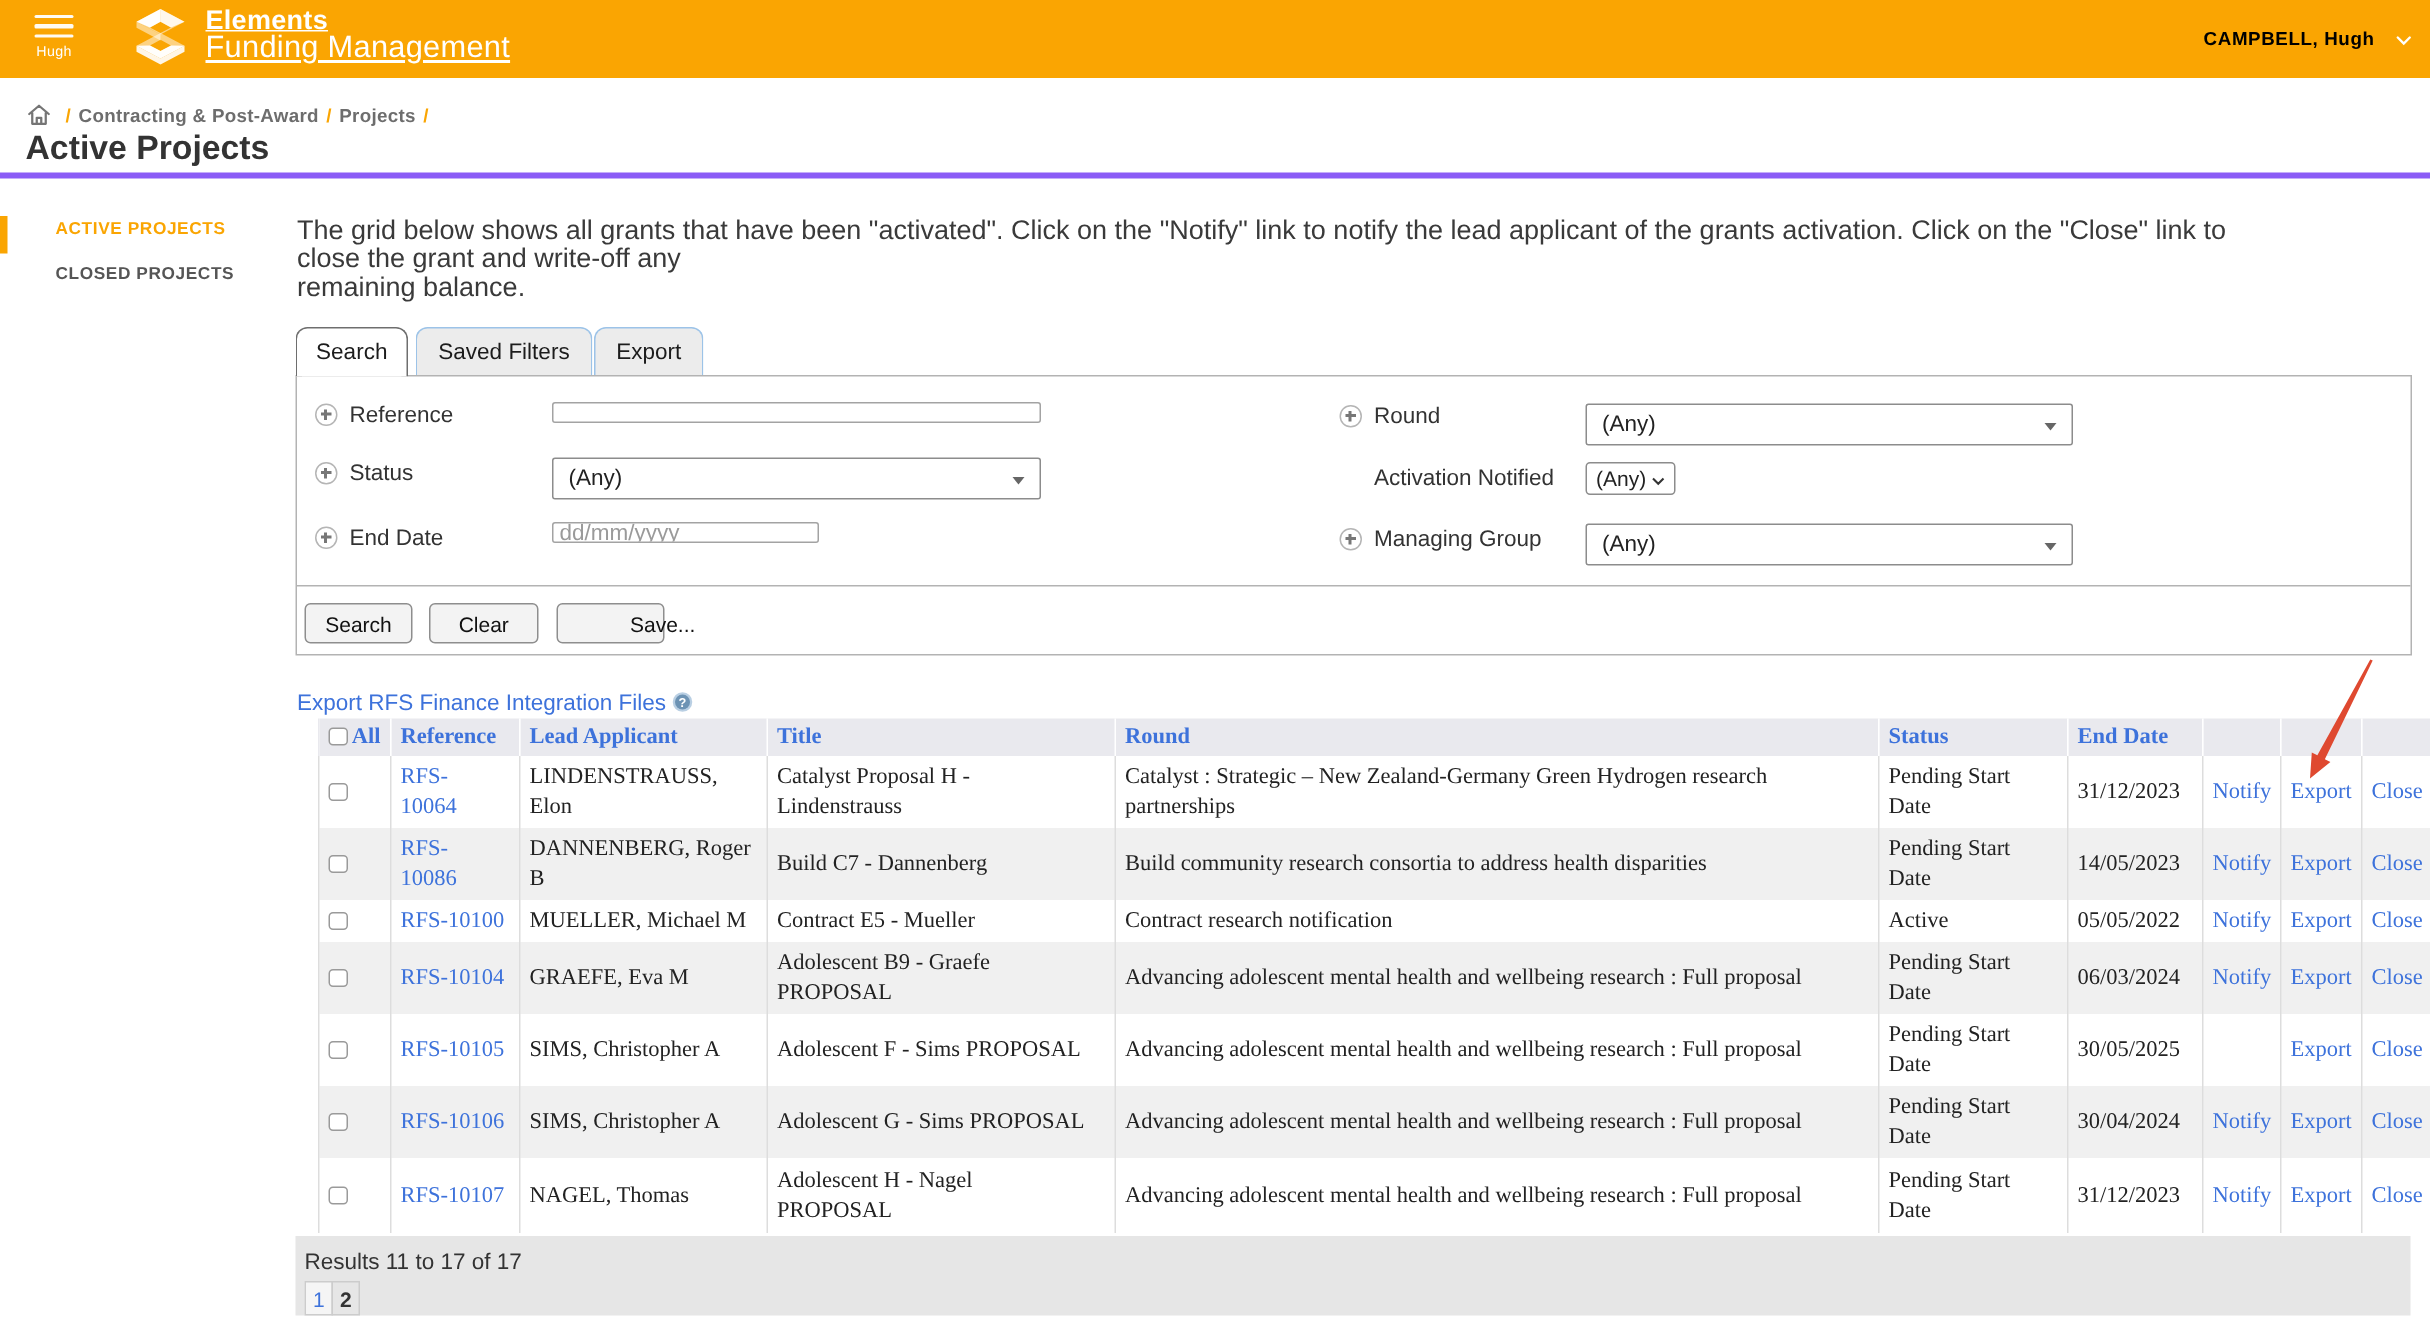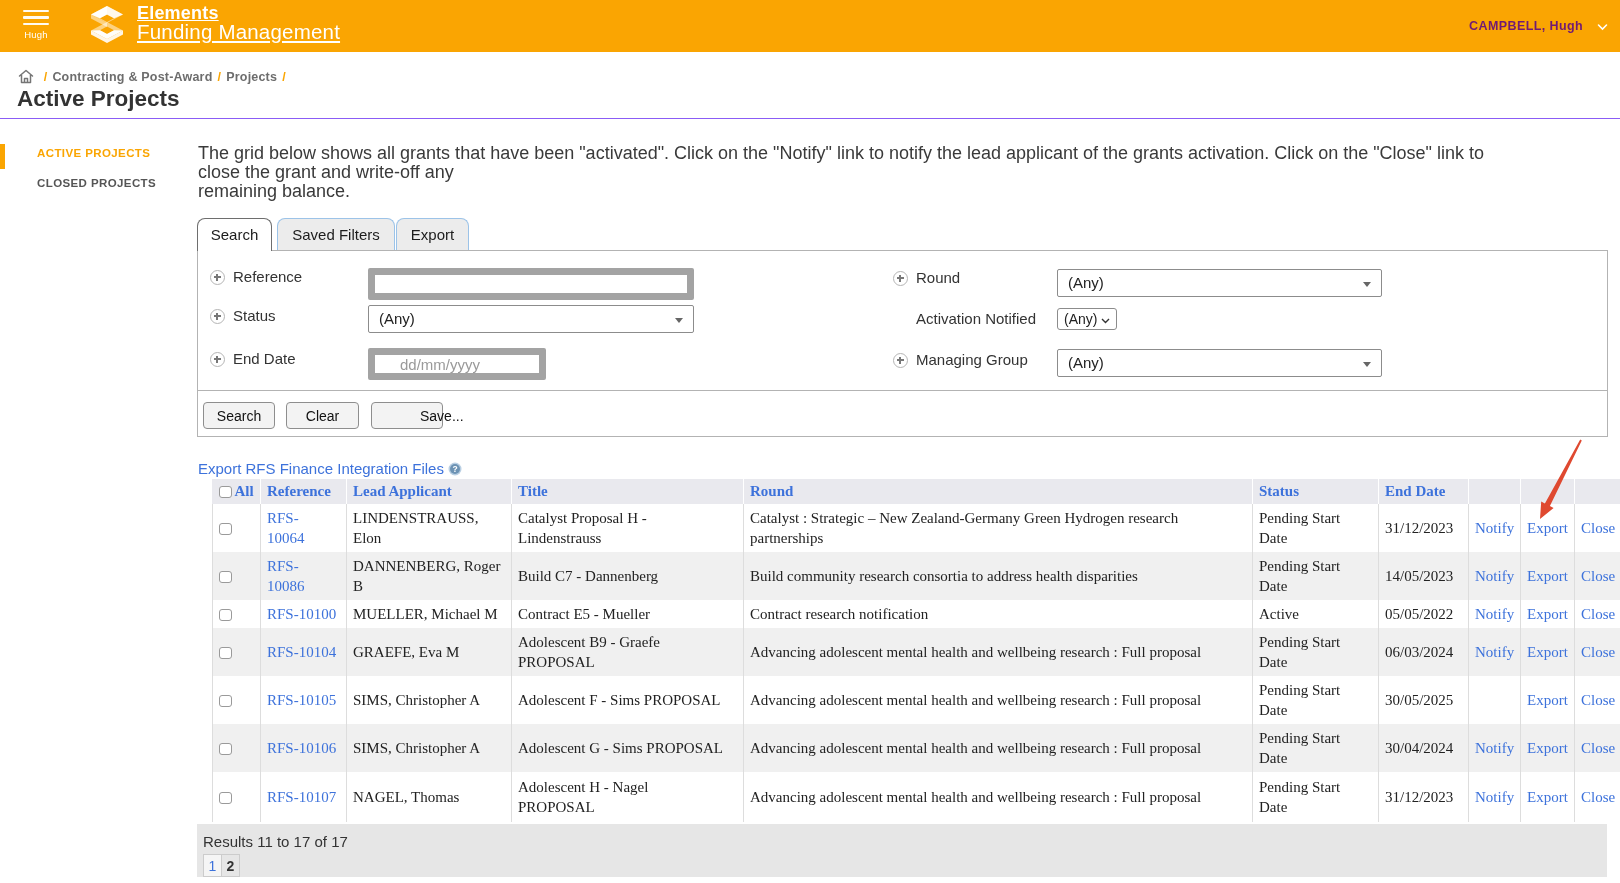--- a/index.html
+++ b/index.html
@@ -7,24 +7,24 @@
   font-family:"Liberation Sans", sans-serif; }
 
 .topbar { position:absolute; left:0; top:0; width:1620px; height:52px; background:#faa502; }
 .menuwrap { position:absolute; left:23px; top:10px; width:26px; text-align:center; }
 .menuwrap .bar { height:2.2px; background:rgba(255,255,255,.95); margin-bottom:4.2px; border-radius:1px; }
 .menuwrap .lbl { color:#fff; font-size:9.5px; margin-top:1px; letter-spacing:.2px; }
 .logo { position:absolute; left:90px; top:5px; }
 .brand { position:absolute; left:137px; top:5px; color:#fff;text-decoration:underline; }
 .brand .b1 { font-size:18px; font-weight:bold; letter-spacing:.2px; line-height:17px; }
 .brand .b2 { font-size:20.5px; margin-top:0px; letter-spacing:.2px; line-height:20px;text-align:right; }
-.user { position:absolute; right:12px; top:19px; color:#701a75; font-size:12.5px; font-weight:bold; letter-spacing:.4px; }
+.user { position:absolute; right:12px; top:19px; color:#000000; font-size:12.5px; font-weight:bold; letter-spacing:.4px; }
 .user svg { margin-left:14px; vertical-align:-1px; }
 
-.pagehead { position:absolute; left:0; top:52px; width:1620px; height:67px; border-bottom:1px solid #8b5cf6; background:#fff; }
+.pagehead { position:absolute; left:0; top:52px; width:1620px; height:67px; border-bottom:4px solid #8b5cf6; background:#fff; }
 .crumbs { position:absolute; left:17px; top:16px; font-size:12.5px; color:#6d6d6d; font-weight:bold; letter-spacing:.2px; }
 .crumbs .sep { color:#faa502; padding:0 5px; font-weight:bold; }
 .crumbs svg { vertical-align:-4px; margin-right:0px; }
 h1 { position:absolute; left:17px; top:34px; font-size:22.5px; font-weight:bold; color:#333; letter-spacing:0; }
 
 .side { position:absolute; left:0; top:140px; width:197px; }
 .side .it { position:relative; padding:7px 0 7px 37px; font-size:11.5px; font-weight:bold; letter-spacing:.4px; color:#555; margin-bottom:4px; }
 .side .it.act { color:#faa502; }
 .side .it.act::before { content:""; position:absolute; left:0; top:4px; bottom:-3px; width:5px; background:#faa502; }
 
@@ -40,21 +40,21 @@
 .panel .btnrow { position:absolute; left:0; right:0; top:139px; bottom:0; border-top:1px solid #b3b3b3; }
 button.btn { font-family:"Liberation Sans",sans-serif; font-size:14px; color:#111; background:#f3f3f3;
   border:1px solid #8e8e8e; border-radius:4px; height:27px; position:absolute; top:11px; }
 
 .fld { position:absolute; font-size:15px; color:#333; }
 .plus { display:inline-block; width:15px; height:15px; border:1.4px solid #b5b5b5; border-radius:50%;
   position:relative; vertical-align:-3px; margin-right:8px; }
 .plus::before, .plus::after { content:""; position:absolute; background:#777; }
 .plus::before { left:3px; right:3px; top:5.2px; height:1.6px; }
 .plus::after { top:3px; bottom:3px; left:5.2px; width:1.6px; }
-input.txt { border:7px solid #a3a3a3; height:32px; font-size:15px; padding:0 25px; font-family:"Liberation Sans",sans-serif; color:#333; border-radius:2px;}
+input.txt { border:1px solid #a3a3a3; height:14px; font-size:15px; padding:0 4px; font-family:"Liberation Sans",sans-serif; color:#333; border-radius:2px;}
 input.txt::placeholder { color:#9a9a9a; }
 .sel { position:absolute; border:1px solid #8c8c8c; background:#fff; height:28px; line-height:26px;
   font-size:15px; color:#222; padding-left:10px; border-radius:2px; }
 .sel .arr { position:absolute; right:10px; top:12px; width:0; height:0;
   border-left:4.5px solid transparent; border-right:4.5px solid transparent; border-top:5.5px solid #666; }
 .minisel { position:absolute; border:1px solid #8c8c8c; background:#fff; height:22px; line-height:20px;
   font-size:14px; color:#222; padding:0 6px; border-radius:3px; }
 
 a.lnk { color:#3d72db; text-decoration:none; }
 .explink { position:absolute; left:1px; top:341px; font-size:15px; }

